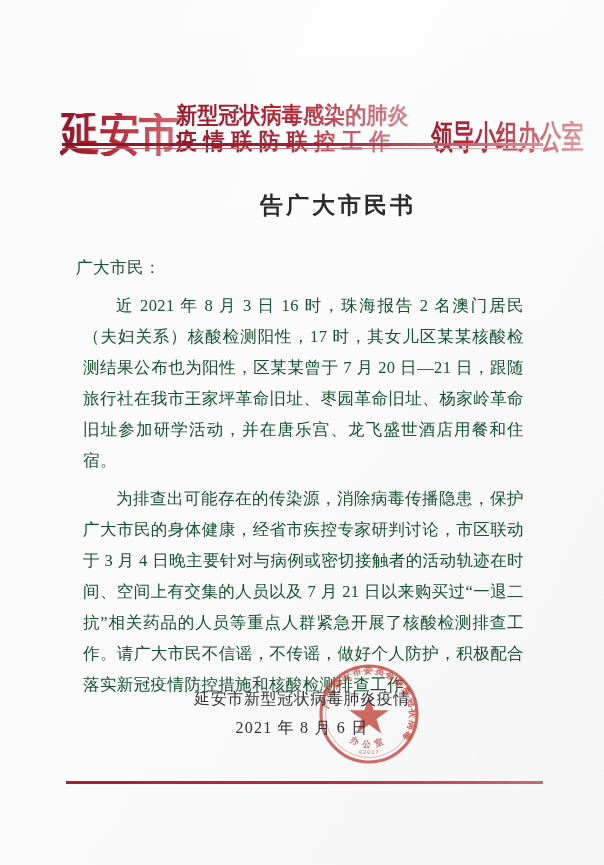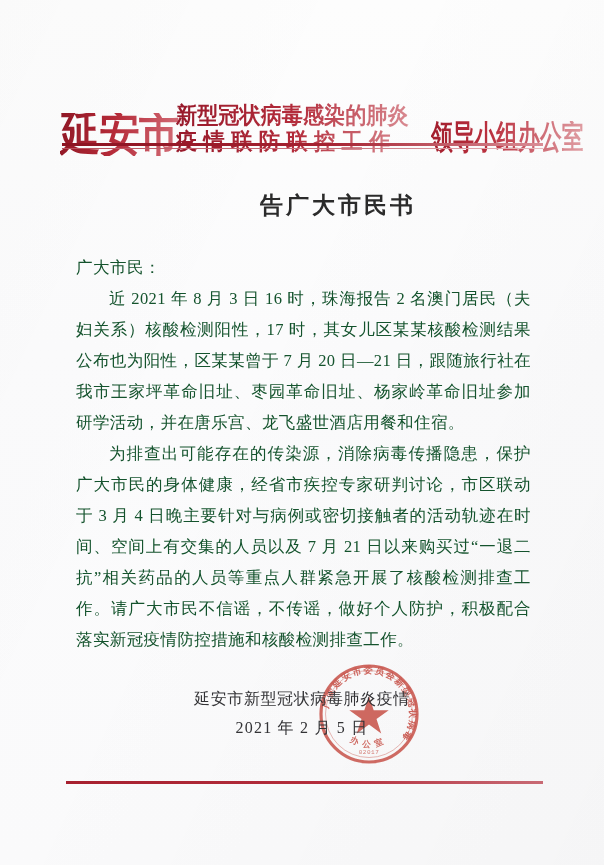--- a/index.html
+++ b/index.html
@@ -143,21 +143,21 @@
     font-size: 16.5px;
     line-height: 31px;
     text-align: justify;
     text-justify: inter-character;
   }
   .salutation {
     margin: 0 0 0 0;
     letter-spacing: 0.5px;
   }
   .para {
-    margin: 0;
+    margin: 7px;
     text-indent: 2em;
     letter-spacing: 0.4px;
   }
 
   
   .signature {
     position: absolute;
     left: 0;
     top: 684px;
     width: 604px;
@@ -245,19 +245,19 @@
         </textPath>
       </text>
       <polygon fill="#c0392f" opacity="0.92" points="56,38 60.7,52.3 75.7,52.3 63.5,61.1 68.2,75.4 56,66.6 43.8,75.4 48.5,61.1 36.3,52.3 51.3,52.3"></polygon>
       <text x="56" y="96" text-anchor="middle" font-family="'Liberation Mono', monospace" font-size="6" fill="#c0392f" opacity="0.8" letter-spacing="0.5">02017</text>
     </svg>
   </div>
 
   <div class="signature">
     <div class="sig-inner">
       <div class="sig-line">延安市新型冠状病毒肺炎疫情</div>
-      <div class="sig-line sig-date">2021 年 2 月 5 日</div>
+      <div class="sig-line sig-date">2021 年 8 月 6 日</div>
     </div>
   </div>
 
   <div class="foot-rule"></div>
 
 </div>
 
 </body></html>

